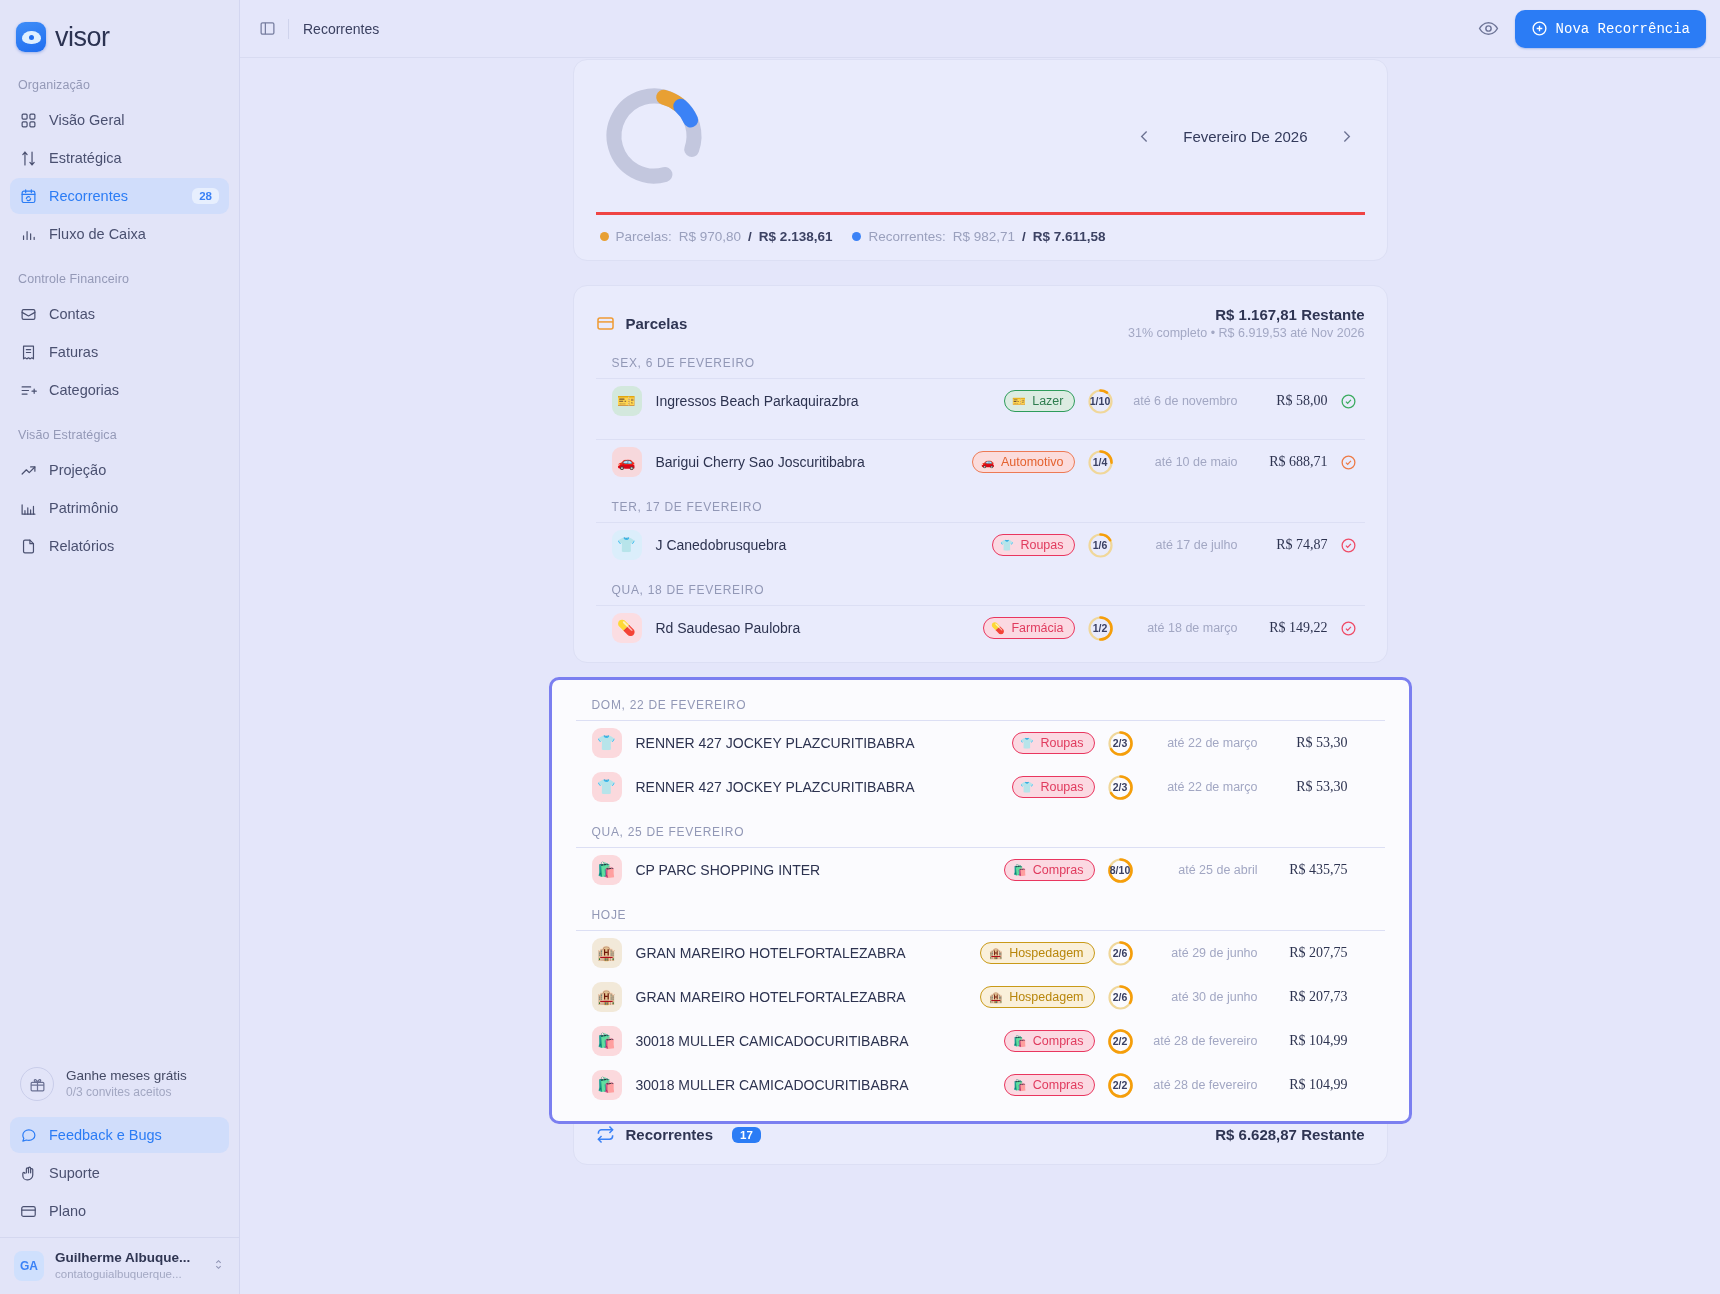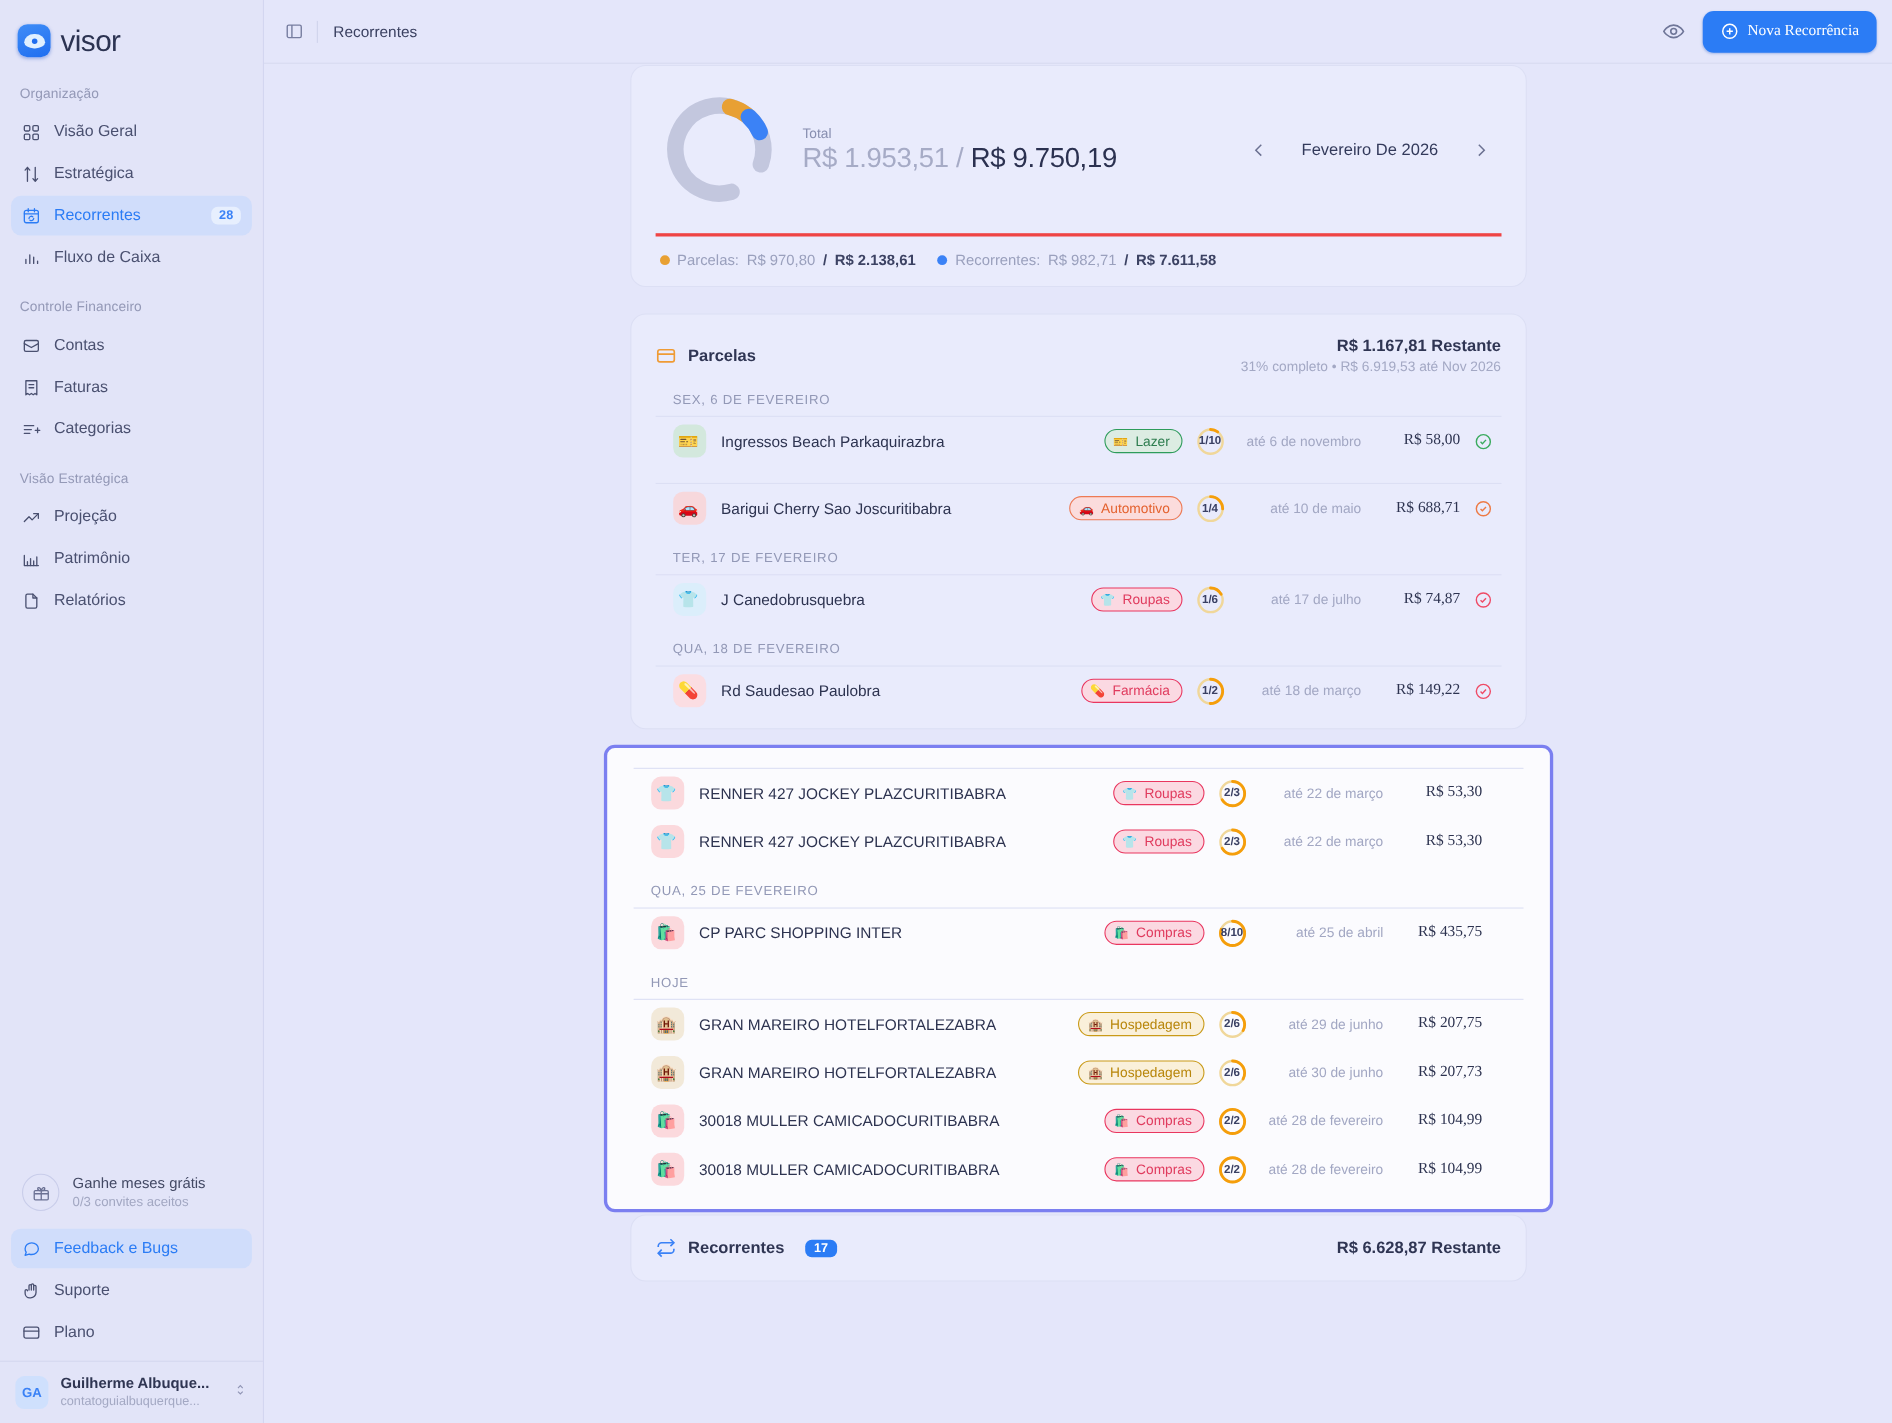--- a/index.html
+++ b/index.html
@@ -84,21 +84,21 @@
     border-bottom: 1px solid #d8dbf1;
   }
   .tb-icon { color: #777ea0; width: 22px; height:22px; display:flex; align-items:center; justify-content:center; cursor:pointer;}
   .tb-sep { width:1px; height: 20px; background:#cfd3ec; margin: 0 14px 0 10px; }
   .crumb { font-size: 14px; color: #3a4060; }
   .tb-right { margin-left: auto; display: flex; align-items: center; gap: 16px; }
   .eye-btn { color:#6f7698; cursor:pointer; display:flex; }
   .btn-primary {
     display: flex; align-items: center; gap: 8px;
     background: #2b7cf5; color: #fff; border: none; border-radius: 10px;
-    height: 38px; padding: 0 16px; font-size: 14px; font-family: Liberation Serif, serif;
+    height: 38px; padding: 0 16px; font-size: 14px; font-family: Liberation Mono, monospace;
     cursor: pointer; box-shadow: 0 1px 2px rgba(36,94,200,.3);
   }
 
   .scroll { flex: 1 1 auto; overflow: hidden; position: relative; }
   .content { width: 815px; margin: 0 auto; padding-top: 0px; position: relative; }
 
   
   .card {
     background: #e9ebfc; border: 1px solid #dcdff4; border-radius: 14px;
   }
@@ -382,28 +382,20 @@
 
         <section class="card summary">
           <div class="sum-row">
             <div class="donut">
               <svg width="108" height="108" viewBox="0 0 108 108">
                 <circle cx="54" cy="54" r="40" fill="none" stroke="#c3c7de" stroke-width="15" stroke-linecap="round" stroke-dasharray="213 251.3" transform="rotate(74 54 54)"></circle>
                 <circle cx="54" cy="54" r="40" fill="none" stroke="#e8a033" stroke-width="15" stroke-linecap="round" stroke-dasharray="17 251.3" transform="rotate(-76 54 54)"></circle>
                 <circle cx="54" cy="54" r="40" fill="none" stroke="#3b82f6" stroke-width="15" stroke-linecap="round" stroke-dasharray="17 251.3" transform="rotate(-48 54 54)"></circle>
               </svg>
             </div>
-            <div class="sum-mid">
-              <div class="sum-total-lbl">Total</div>
-              <div class="sum-amount">
-                <span class="dim">R$ 1.953,51</span>
-                <span class="dim">/</span>
-                <span>R$ 9.750,19</span>
-              </div>
-            </div>
             <div class="month-nav">
               <div class="mn-btn">
                 <svg width="17" height="17" viewBox="0 0 24 24" fill="none" stroke="currentColor" stroke-width="1.9">
                     <path d="M15 5l-7 7 7 7"></path>
                   </svg>
               </div>
               <div class="mn-label">Fevereiro De 2026</div>
               <div class="mn-btn">
                 <svg width="17" height="17" viewBox="0 0 24 24" fill="none" stroke="currentColor" stroke-width="1.9">
                     <path d="M9 5l7 7-7 7"></path>
@@ -551,20 +543,21 @@
                       </span>
                     </span>
                   </div>
                 </div>
               </div>
             </div>
         </section>
 
         <div class="hl-wrap" id="highlight-holder" style="top: 618px;">
             <div class="daygroup">
+              <div class="daylabel">DOM, 22 DE FEVEREIRO</div>
               <div class="rows">
                 <div class="row">
                   <span class="ricon" style="background:#fbd9dd">👕</span>
                   <span class="rtitle">RENNER 427 JOCKEY PLAZCURITIBABRA</span>
                   <span class="rright">
                     <span class="chip" style="background:#fbd9e2;border-color:#e9365f;color:#e03b5e">
                       <span class="em">👕</span>
                       <span>Roupas</span>
                     </span>
                     <span class="prog"><svg width="27" height="27" viewBox="0 0 27 27">

